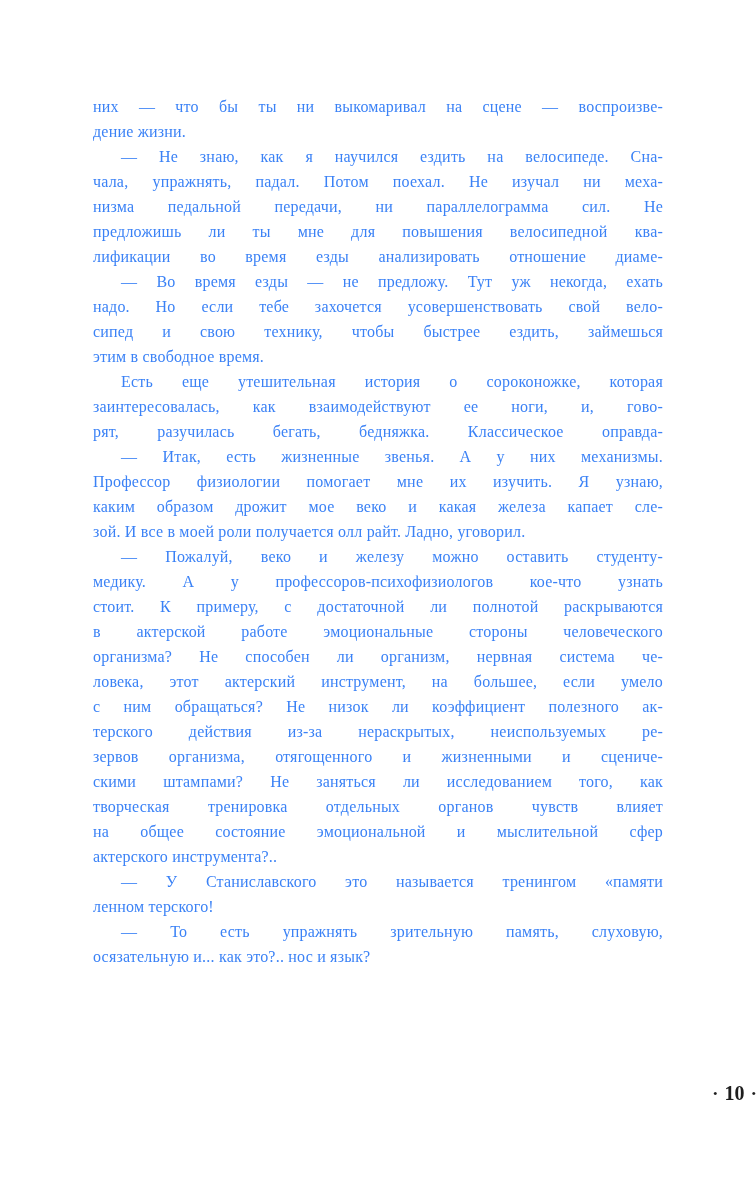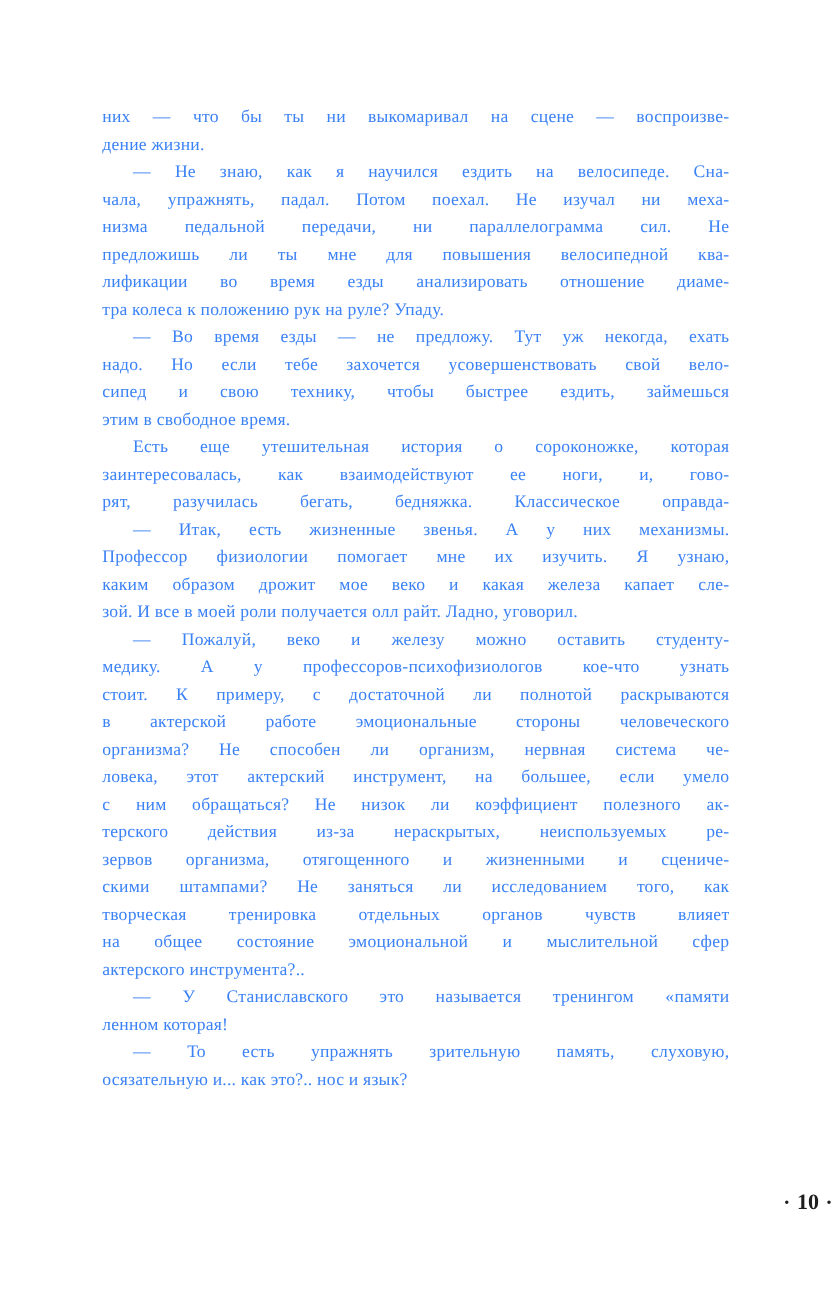--- a/index.html
+++ b/index.html
@@ -66,21 +66,20 @@
       <div class="paragraph">
         <div class="line first">них — что бы ты ни выкомаривал на сцене — воспроизве-</div>
         <div class="line last">дение жизни.</div>
       </div>
       <div class="paragraph indented">
         <div class="line first">— Не знаю, как я научился ездить на велосипеде. Сна-</div>
         <div class="line">чала, упражнять, падал. Потом поехал. Не изучал ни меха-</div>
         <div class="line">низма педальной передачи, ни параллелограмма сил. Не</div>
         <div class="line">предложишь ли ты мне для повышения велосипедной ква-</div>
         <div class="line">лификации во время езды анализировать отношение диаме-</div>
-        <div class="line last">тра колеса к положению рук на руле? Упаду.</div>
       </div>
       <div class="paragraph indented">
         <div class="line first">— Во время езды — не предложу. Тут уж некогда, ехать</div>
         <div class="line">надо. Но если тебе захочется усовершенствовать свой вело-</div>
         <div class="line">сипед и свою технику, чтобы быстрее ездить, займешься</div>
         <div class="line last">этим в свободное время.</div>
       </div>
       <div class="paragraph indented">
         <div class="line first">Есть еще утешительная история о сороконожке, которая</div>
         <div class="line">заинтересовалась, как взаимодействуют ее ноги, и, гово-</div>
@@ -102,21 +101,21 @@
         <div class="line">с ним обращаться? Не низок ли коэффициент полезного ак-</div>
         <div class="line">терского действия из-за нераскрытых, неиспользуемых ре-</div>
         <div class="line">зервов организма, отягощенного и жизненными и сцениче-</div>
         <div class="line">скими штампами? Не заняться ли исследованием того, как</div>
         <div class="line">творческая тренировка отдельных органов чувств влияет</div>
         <div class="line">на общее состояние эмоциональной и мыслительной сфер</div>
         <div class="line last">актерского инструмента?..</div>
       </div>
       <div class="paragraph indented">
         <div class="line first">— У Станиславского это называется тренингом «памяти</div>
-        <div class="line last">ленном которая!</div>
+        <div class="line last">ленном терского!</div>
       </div>
       <div class="paragraph indented">
         <div class="line first">— То есть упражнять зрительную память, слуховую,</div>
         <div class="line last">осязательную и... как это?.. нос и язык?</div>
       </div>
     </div>
 
   <div class="footer">
     <span class="pg-bullet">•</span><span class="pg-num">10</span><span class="pg-bullet">•</span>
   </div>

